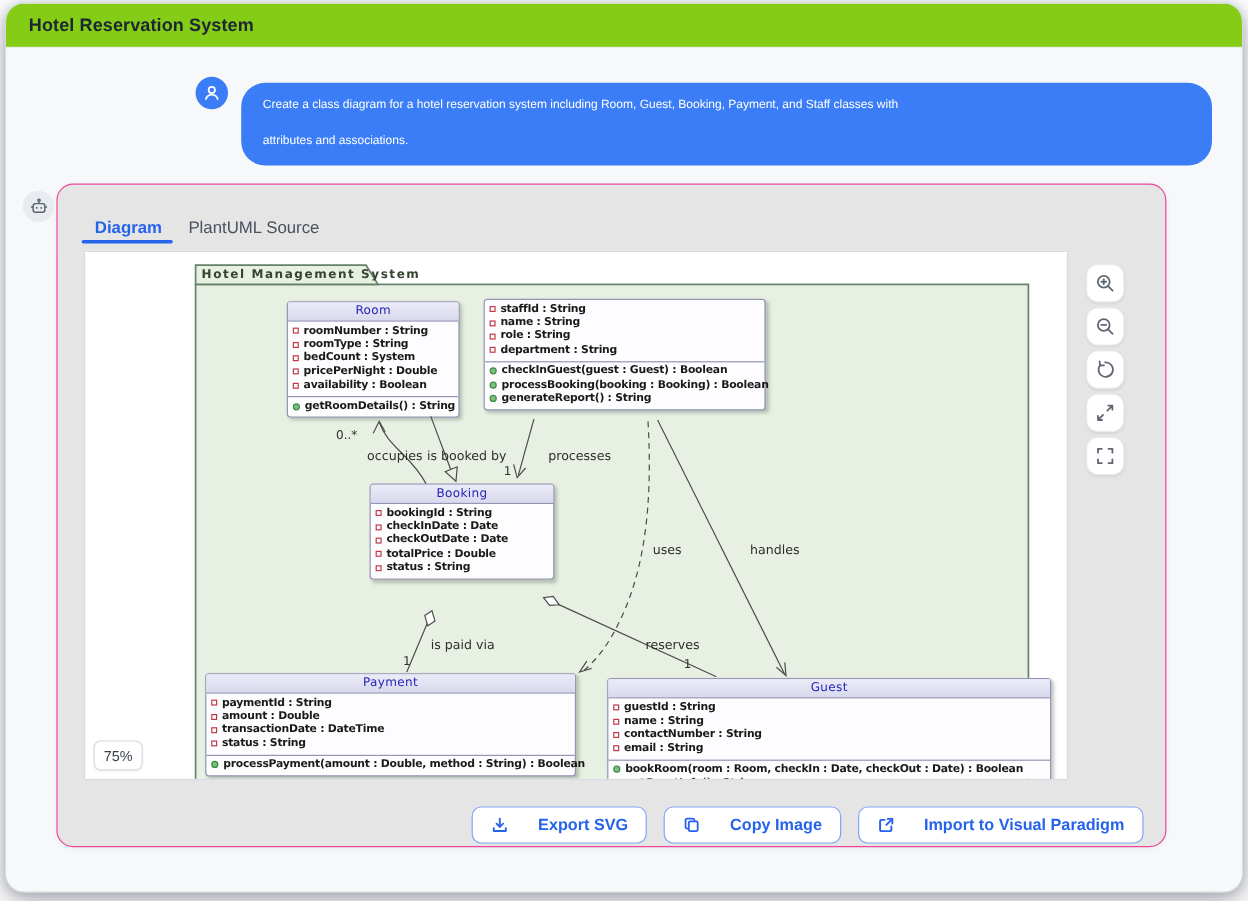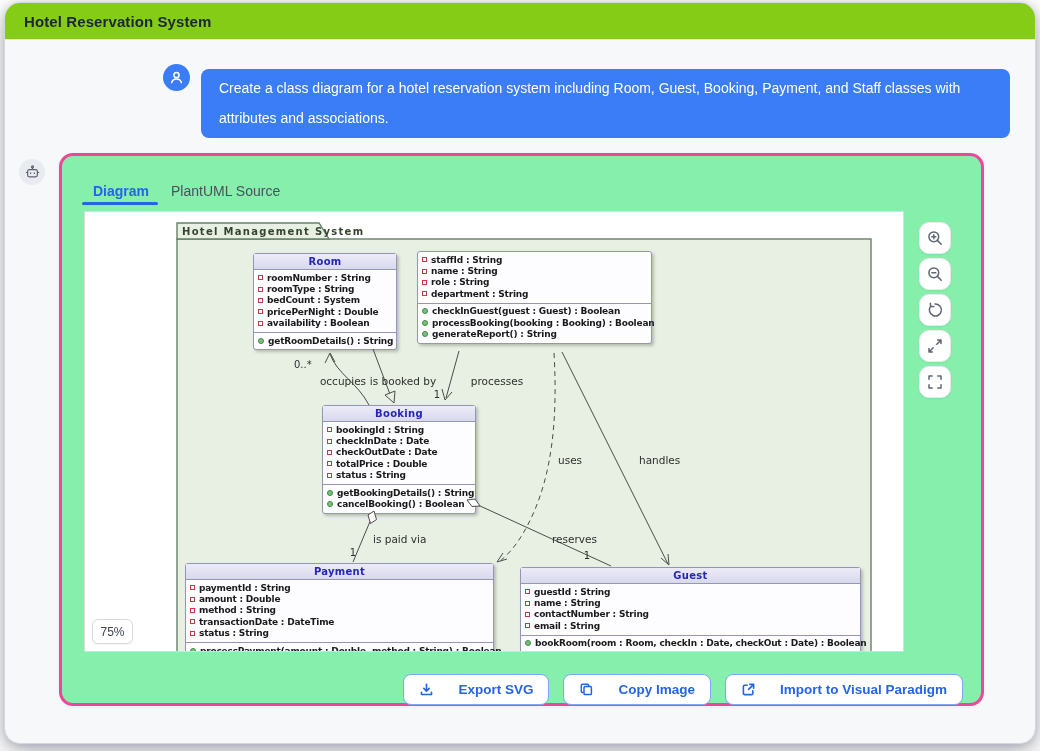--- a/index.html
+++ b/index.html
@@ -9,28 +9,28 @@
     background:#f7f8fa; border:1px solid #d3d8de; border-radius:16px;
     box-shadow:0 10px 28px rgba(15,23,42,.28), 0 2px 8px rgba(15,23,42,.18); overflow:hidden; }
 
   .titlebar { position:absolute; left:0; top:0; width:100%; height:37px; background:#84cc16;
     border-bottom:1px solid #e7eaee; display:flex; align-items:center; padding-left:19px; }
   .titlebar .t { font-size:15px; font-weight:700; color:#1d2633; letter-spacing:.1px; }
 
   
   .avatar-user { position:absolute; left:158px; top:61px; width:27px; height:27px; border-radius:50%;
     background:#3b7df6; display:flex; align-items:center; justify-content:center; }
-  .bubble { position:absolute; left:196px; top:66px; width:809px; background:#3b7df6; border-radius:8px;
-    padding:4px 18px 5px; color:#fff; font-size:14px; line-height:30px; }
+  .bubble { position:absolute; left:196px; top:66px; width:809px; background:#3b7df6; border-radius:20px;
+    padding:4px 18px 5px; color:#fff; font-size:10px; line-height:30px; }
   .avatar-bot { position:absolute; left:14px; top:156px; width:26px; height:26px; border-radius:50%;
     background:#e8ebf0; display:flex; align-items:center; justify-content:center; }
 
   
-  .card { position:absolute; left:54px; top:150px; width:925px; height:553px; background:#86efac;
-    border:3px solid #ec4899; border-radius:14px; box-shadow:0 1px 4px rgba(20,30,55,.05); }
+  .card { position:absolute; left:42px; top:150px; width:925px; height:553px; background:#e5e5e5;
+    border:1px solid #ec4899; border-radius:14px; box-shadow:0 1px 4px rgba(20,30,55,.05); }
   .tab { position:absolute; top:27px; font-size:14px; cursor:pointer; }
   .tab-diagram { left:31px; color:#2563eb; font-weight:700; }
   .tab-source { left:109px; color:#49505e; font-weight:400; }
   .tab-underline { position:absolute; left:20px; top:46px; width:76px; height:3px; border-radius:2px; background:#2563eb; }
 
   .viewport { position:absolute; left:22px; top:55px; width:820px; height:441px; background:#fff;
     border:1px solid #d7dbe2; overflow:hidden; cursor:grab; }
 
   .zbadge { position:absolute; left:30px; top:463px; width:41px; height:25px; background:#fff;
     border:1px solid #d6dae0; border-radius:6px; box-shadow:0 1px 2px rgba(0,0,0,.05);
@@ -44,34 +44,34 @@
   .abtn { height:31px; display:flex; align-items:center; gap:24px; padding:0 15px; background:#fff;
     border:1px solid #7ea6f7; border-radius:8px; color:#2563eb; font-size:13.5px; font-weight:700; cursor:pointer; }
   .pkg-title { position:absolute; left:97px; top:14px; z-index:2; font-family:"DejaVu Sans",sans-serif;
     font-size:10px; font-weight:700; letter-spacing:1.3px; color:#36452f; }
   svg.underlay { position:absolute; left:0; top:0; z-index:1; }
   svg.overlay  { position:absolute; left:0; top:0; z-index:5; pointer-events:none; }
 
   .uml-class { position:absolute; z-index:3; background:#fdfdff; border:1px solid #9595b5; border-radius:3px;
     box-shadow:2px 2px 3px rgba(90,100,90,.35); font-family:"DejaVu Sans",sans-serif; }
   .uml-title { height:16px; background:linear-gradient(#ebebf8,#d9d9ee); border-bottom:1px solid #9595b5;
-    text-align:center; font-size:10px; font-weight:700; color:#2626b8; line-height:16px; letter-spacing:.3px; }
+    text-align:center; font-size:10px; font-weight:400; color:#2626b8; line-height:16px; letter-spacing:.3px; }
   .uml-sec { list-style:none; padding:2px 4px 3px; }
   .uml-sec.methods { border-top:1px solid #9595b5; }
   .uml-row { display:flex; align-items:center; gap:4px; height:11.4px; white-space:nowrap;
     font-size:9px; font-weight:700; letter-spacing:-.2px; color:#1a1a1a; }
   .mk { flex:0 0 auto; display:inline-block; }
   .mk-attr { width:5px; height:5px; border:1.4px solid #c03a47; background:#fff; }
   .mk-meth { width:6px; height:6px; border-radius:50%; background:#7cc07e; border:1px solid #3f8b45; }
 
   #cls-room    { left:168px; top:41px;  width:144px; }
   #cls-staff   { left:332px; top:39px;  width:235px; }
   #cls-booking { left:237px; top:193px; width:154px; }
   #cls-payment { left:100px; top:351px; width:309px; }
-  #cls-guest   { left:435px; top:355px; width:341px; }
+  #cls-guest   { left:435px; top:355px; width:370px; }
 
   text.assoc { font-family:"DejaVu Sans",sans-serif; font-size:10.5px; fill:#2e2e2e; }
   text.mult  { font-family:"DejaVu Sans",sans-serif; font-size:10px; fill:#2e2e2e; }
 </style>
 </head>
 <body>
 
 <div class="window">
 
   <div class="titlebar">
@@ -207,48 +207,33 @@
             </li>
             <li class="uml-row">
               <span class="mk mk-attr"></span>
               <span>totalPrice : Double</span>
             </li>
             <li class="uml-row">
               <span class="mk mk-attr"></span>
               <span>status : String</span>
             </li>
           </ul>
-        <ul class="uml-sec methods">
-
-        <li class="uml-row">
-              <span class="mk mk-meth"></span>
-              <span>getBookingDetails() : String</span>
-            </li>
-            <li class="uml-row">
-              <span class="mk mk-meth"></span>
-              <span>cancelBooking() : Boolean</span>
-            </li>
-          </ul>
       </div>
 
       <div class="uml-class" id="cls-payment">
         <div class="uml-title">Payment</div>
         <ul class="uml-sec attrs">
 
         <li class="uml-row">
               <span class="mk mk-attr"></span>
               <span>paymentId : String</span>
             </li>
             <li class="uml-row">
               <span class="mk mk-attr"></span>
               <span>amount : Double</span>
-            </li>
-            <li class="uml-row">
-              <span class="mk mk-attr"></span>
-              <span>method : String</span>
             </li>
             <li class="uml-row">
               <span class="mk mk-attr"></span>
               <span>transactionDate : DateTime</span>
             </li>
             <li class="uml-row">
               <span class="mk mk-attr"></span>
               <span>status : String</span>
             </li>
           </ul>

